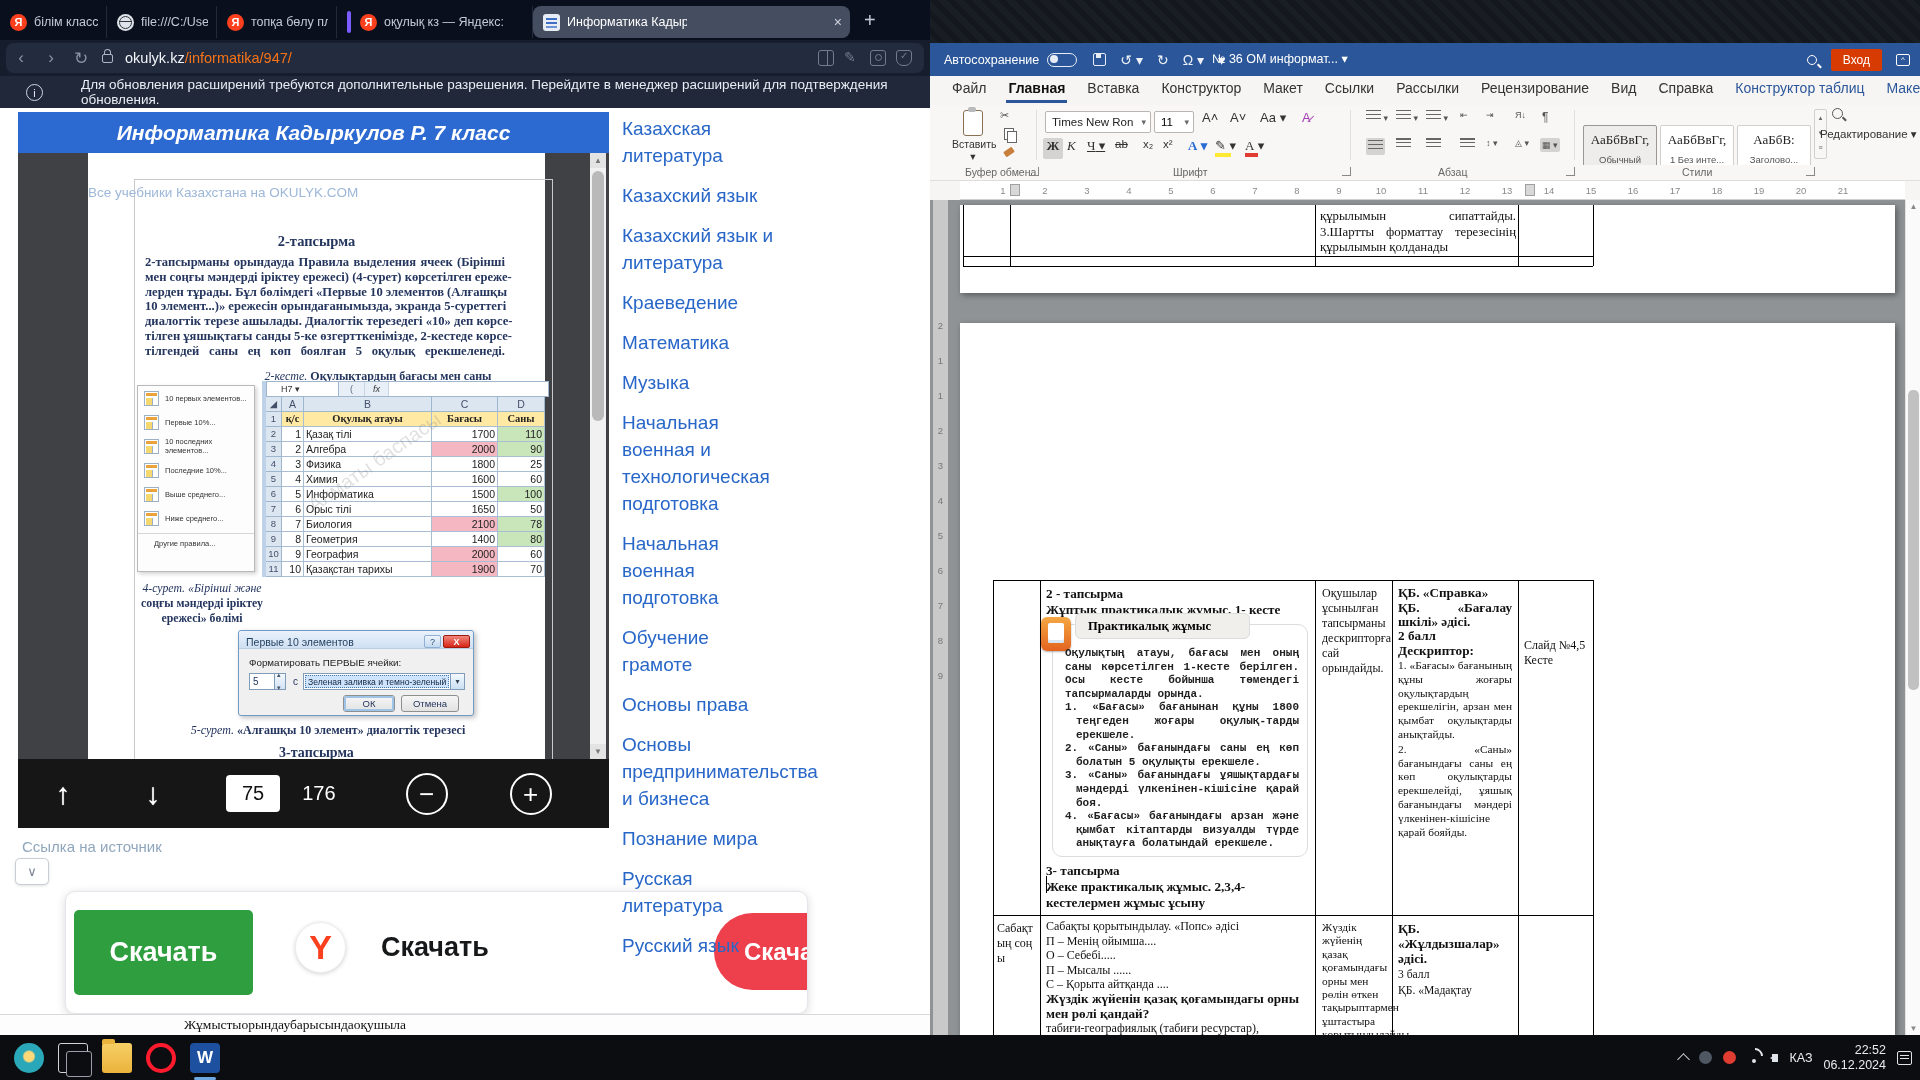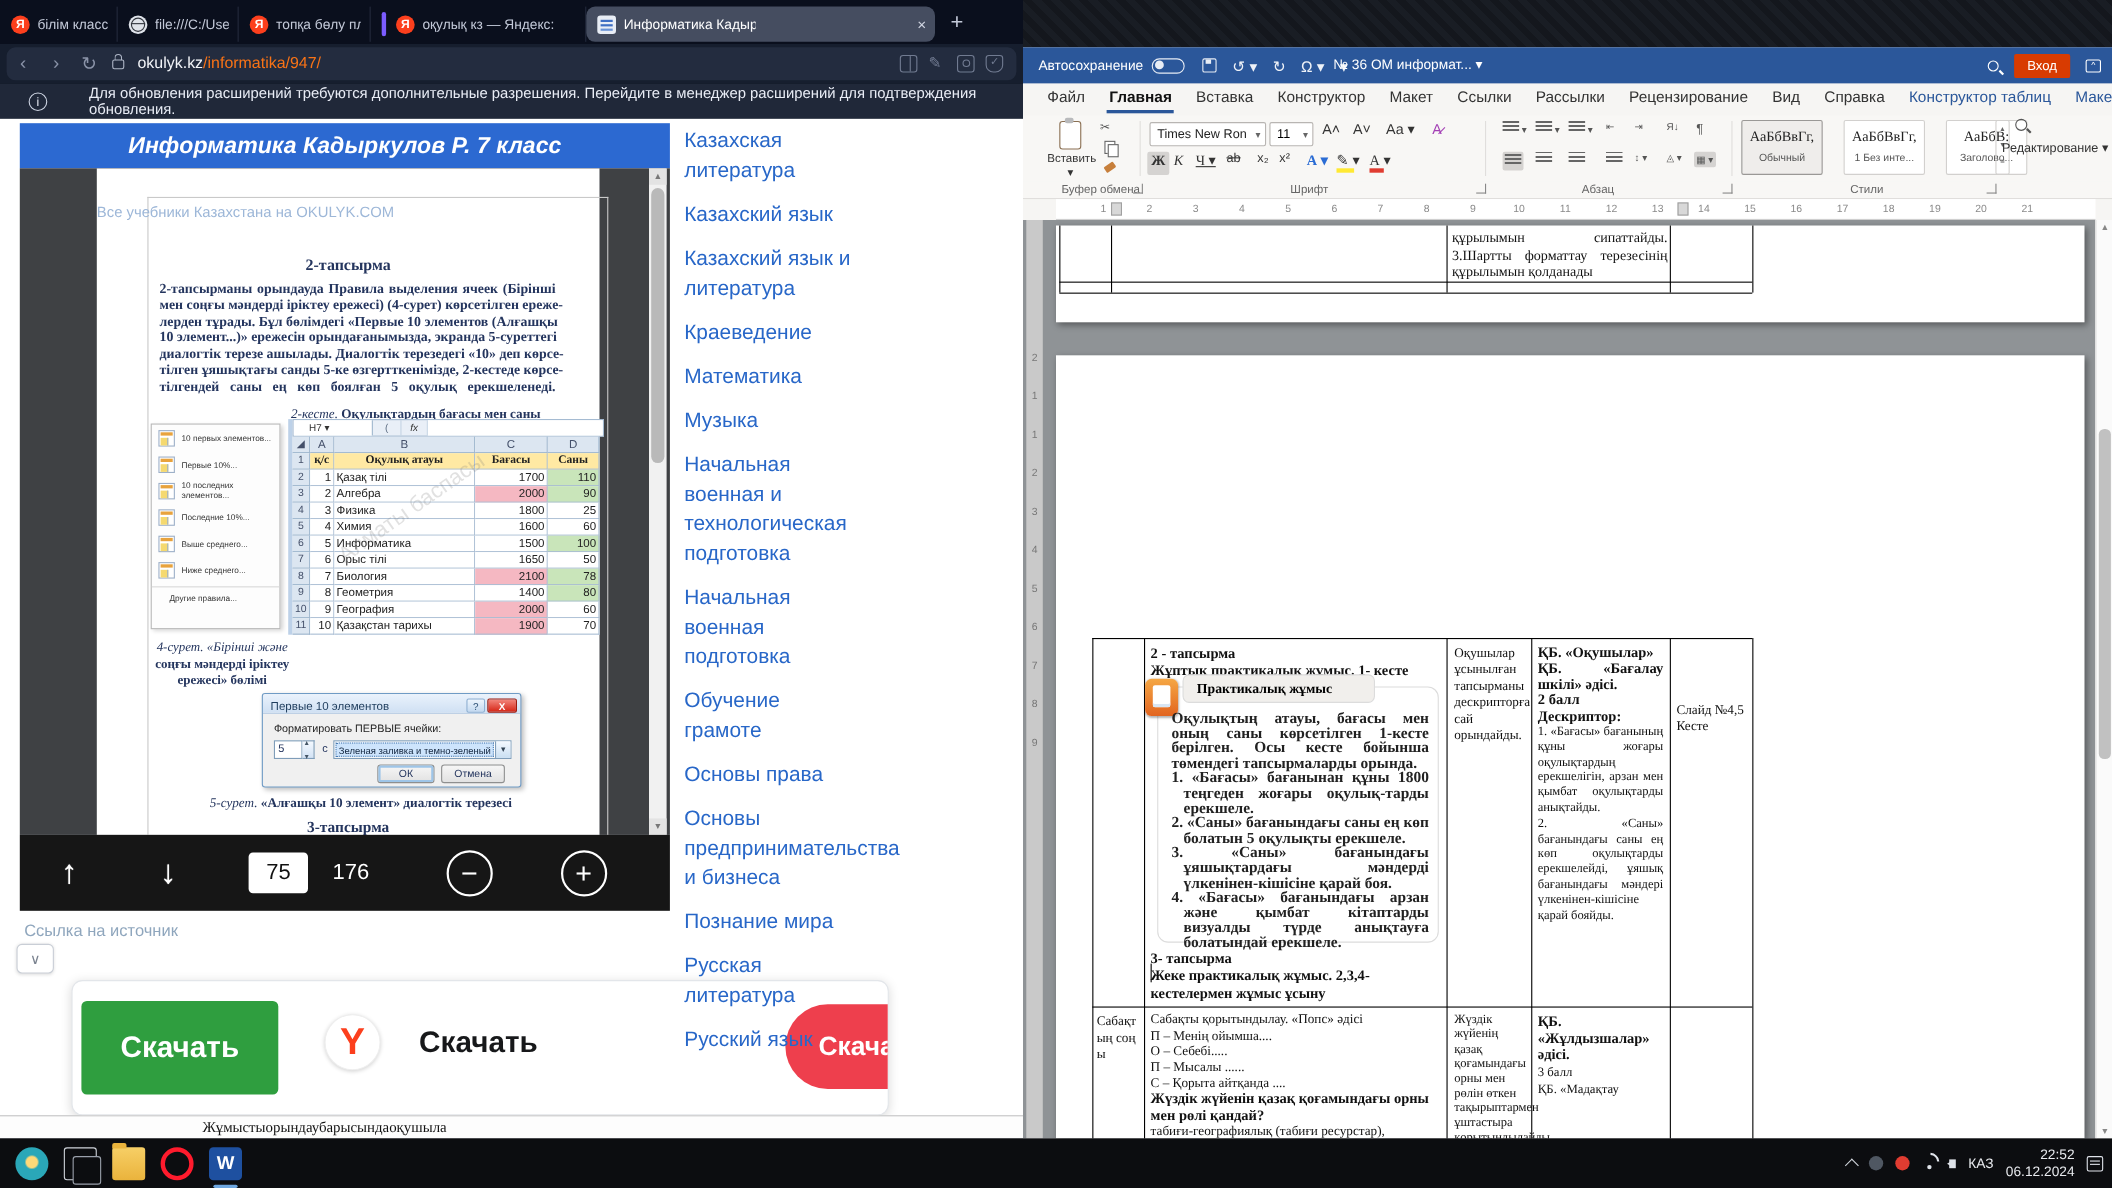--- a/index.html
+++ b/index.html
@@ -177,21 +177,21 @@
   .und-b { left:157px; text-decoration:underline; font-family:"Liberation Serif",serif; }
   .strike-b { left:185px; text-decoration:line-through; font-size:11.5px; }
   .sub-b { left:213px; font-size:11.5px; } .sup-b { left:233px; font-size:11.5px; }
   .fx-a { left:258px; color:#2b6cd4; font-weight:bold; font-family:"Liberation Serif",serif; }
   .hl-a { left:285px; } .hl-a .bar { position:absolute; left:0; top:15px; width:16px; height:4px; background:#ffe933; }
   .fc-a { left:315px; font-family:"Liberation Serif",serif; } .fc-a .bar { position:absolute; left:0; top:15px; width:13px; height:4px; background:#e03c31; }
   .lines-ic { display:inline-block; width:15px; height:11px; background:repeating-linear-gradient(#666 0 1.5px, transparent 1.5px 3.8px); }
   .bul { position:absolute; font-size:9px; color:#555; }
   .para-g1 { left:436px; } .para-g2 { left:466px; } .para-g3 { left:496px; } .para-g4 { left:530px; } .para-g5 { left:556px; }
   .align-sel { background:#d5d3d1; border-radius:2px; padding:2px; }
-  .stylesbox { position:absolute; left:653px; top:4px; display:flex; gap:19px; }
+  .stylesbox { position:absolute; left:653px; top:20px; display:flex; gap:3px; }
   .stylecard { width:74px; height:50px; background:#fff; border:1px solid #d2d0ce; border-radius:2px; text-align:center; padding-top:6px; }
   .stylecard .samp { font-family:"Liberation Serif",serif; font-size:13px; color:#222; }
   .stylecard .nm { font-size:9.5px; color:#555; margin-top:6px; }
   .stylecard.sel { border:1px solid #9a9896; background:#efedeb; }
   .gal-arr { width:13px; height:50px; border:1px solid #d2d0ce; border-radius:2px; font-size:7px; color:#666; text-align:center; line-height:15px; }
   .editing-btn { position:absolute; left:890px; top:22px; font-size:11.5px; color:#333; }
   .rib-search { position:absolute; left:902px; top:3px; width:11px; height:11px; border:1.6px solid #555; border-radius:50%; }
   .rib-search:before { content:""; position:absolute; left:9px; top:9px; width:5px; height:1.6px; background:#555; transform:rotate(45deg); }
 
   .grouplabels { position:absolute; left:0; top:122px; width:990px; height:16px; background:#f8f7f5; border-bottom:1px solid #e0dedc; font-size:10.5px; color:#666; }
@@ -216,21 +216,21 @@
   .p1cell { left:360px; top:4px; width:196px; font-size:12.8px; line-height:15.5px; }
   .p1cell div { text-align:justify; text-align-last:justify; white-space:nowrap; }
   .p1cell div:last-child { text-align-last:left; }
 
   .wtable { position:absolute; left:33px; top:257px; width:600px; }
   .hdrline { font-weight:bold; font-size:13.2px; font-family:"Liberation Serif",serif; }
   .callout { position:absolute; left:59px; top:44px; width:256px; height:233px; border:1.5px solid #dcdcdc; border-radius:10px; }
   .callout-icon { position:absolute; left:-12px; top:-8px; width:30px; height:34px; background:linear-gradient(#f5a744,#e2641f); border-radius:6px; box-shadow:0 1px 2px rgba(0,0,0,.3); }
   .callout-icon:before { content:""; position:absolute; left:7px; top:6px; width:16px; height:20px; background:#fff; border-radius:2px; box-shadow:inset 0 -3px 0 #d8e6f4; }
   .callout-tab { position:absolute; left:22px; top:-12px; width:175px; height:26px; background:#f1efec; border:1px solid #dcdcdc; border-radius:6px; font-weight:bold; font-size:12.5px; line-height:24px; padding-left:12px; font-family:"Liberation Serif",serif; }
-  .callout-body { position:absolute; left:12px; top:22px; width:234px; font-size:14px; line-height:13.6px; text-align:justify; font-family:Liberation Serif, serif; font-weight:600; color:#222; }
+  .callout-body { position:absolute; left:12px; top:22px; width:234px; font-size:11px; line-height:13.6px; text-align:justify; font-family:Liberation Mono, monospace; font-weight:600; color:#222; }
   .callout-body .item { padding-left:11px; text-indent:-11px; }
   .caret { position:absolute; left:53px; top:296px; width:1.3px; height:17px; background:#000; animation:blink 1s steps(1) infinite; }
   @keyframes blink { 50% { opacity:0; } }
   .smalltxt { font-size:12px; line-height:15px; font-family:"Liberation Serif",serif; }
   .c3block div { margin-bottom:1px; }
 
   
   #taskbar { position:absolute; left:0; top:1035px; width:1920px; height:45px; background:#0c0d10; display:flex; align-items:center; }
   .tb-ic { width:30px; height:30px; margin-left:14px; position:relative; flex:0 0 auto; }
   .start-orb { border-radius:50%; background:radial-gradient(circle at 50% 45%, #ffd978 0 22%, #2aa7b8 30% 70%, #1b7f8e 100%); }
@@ -754,21 +754,21 @@
           <div class="doccell" style="left:53px; top:283px; width:275px">
             <div class="hdrline">3- тапсырма</div>
             <div class="hdrline">Жеке практикалық жұмыс.  2,3,4- кестелермен жұмыс ұсыну</div>
           </div>
           <div class="caret"></div>
 
           <div class="doccell smalltxt" style="left:329px; top:6px; width:64px">Оқушылар ұсынылған тапсырманы дескрипторға сай орындайды.</div>
 
           <div class="doccell smalltxt c3block" style="left:405px; top:6px; width:114px; font-size:11.4px; line-height:13.8px; text-align:justify">
 
-          <div class="hdrline">ҚБ. «Оқушылар»</div>
+          <div class="hdrline">ҚБ. «Справка»</div>
               <div class="hdrline">ҚБ. «Бағалау шкілі»  әдісі.</div>
               <div class="hdrline">2  балл</div>
               <div class="hdrline">Дескриптор:</div>
               <div>1. «Бағасы» бағанының құны жоғары оқулықтардың ерекшелігін, арзан мен қымбат оқулықтарды анықтайды.</div>
               <div>2. «Саны» бағанындағы саны ең көп оқулықтарды ерекшелейді, ұяшық бағанындағы мәндері үлкенінен-кішісіне қарай бояйды.</div>
             </div>
 
           <div class="doccell smalltxt" style="left:531px; top:58px; width:64px">
             <div>Слайд №4,5</div>
             <div>Кесте</div>

